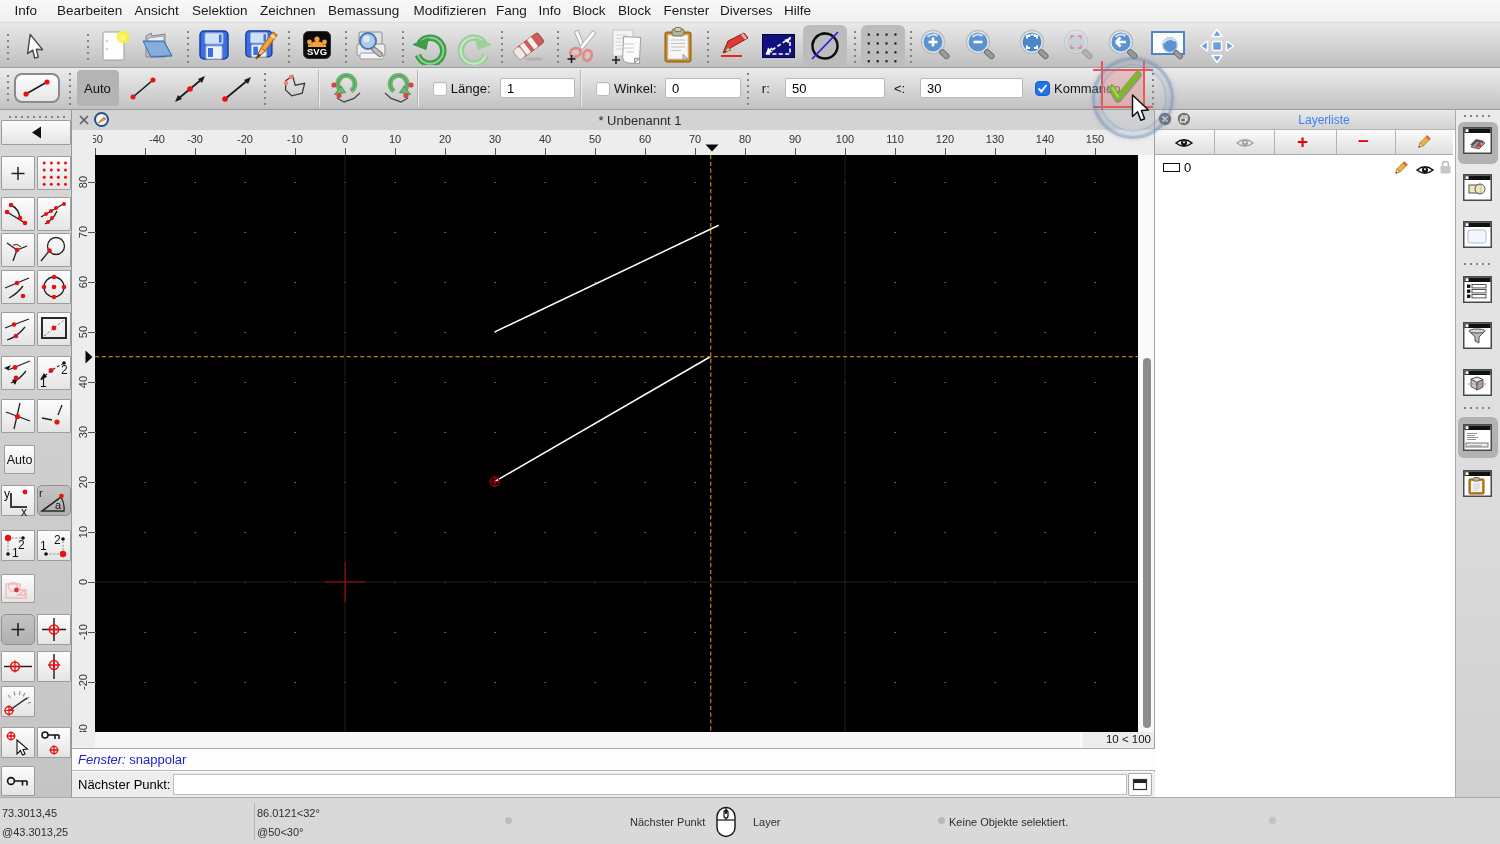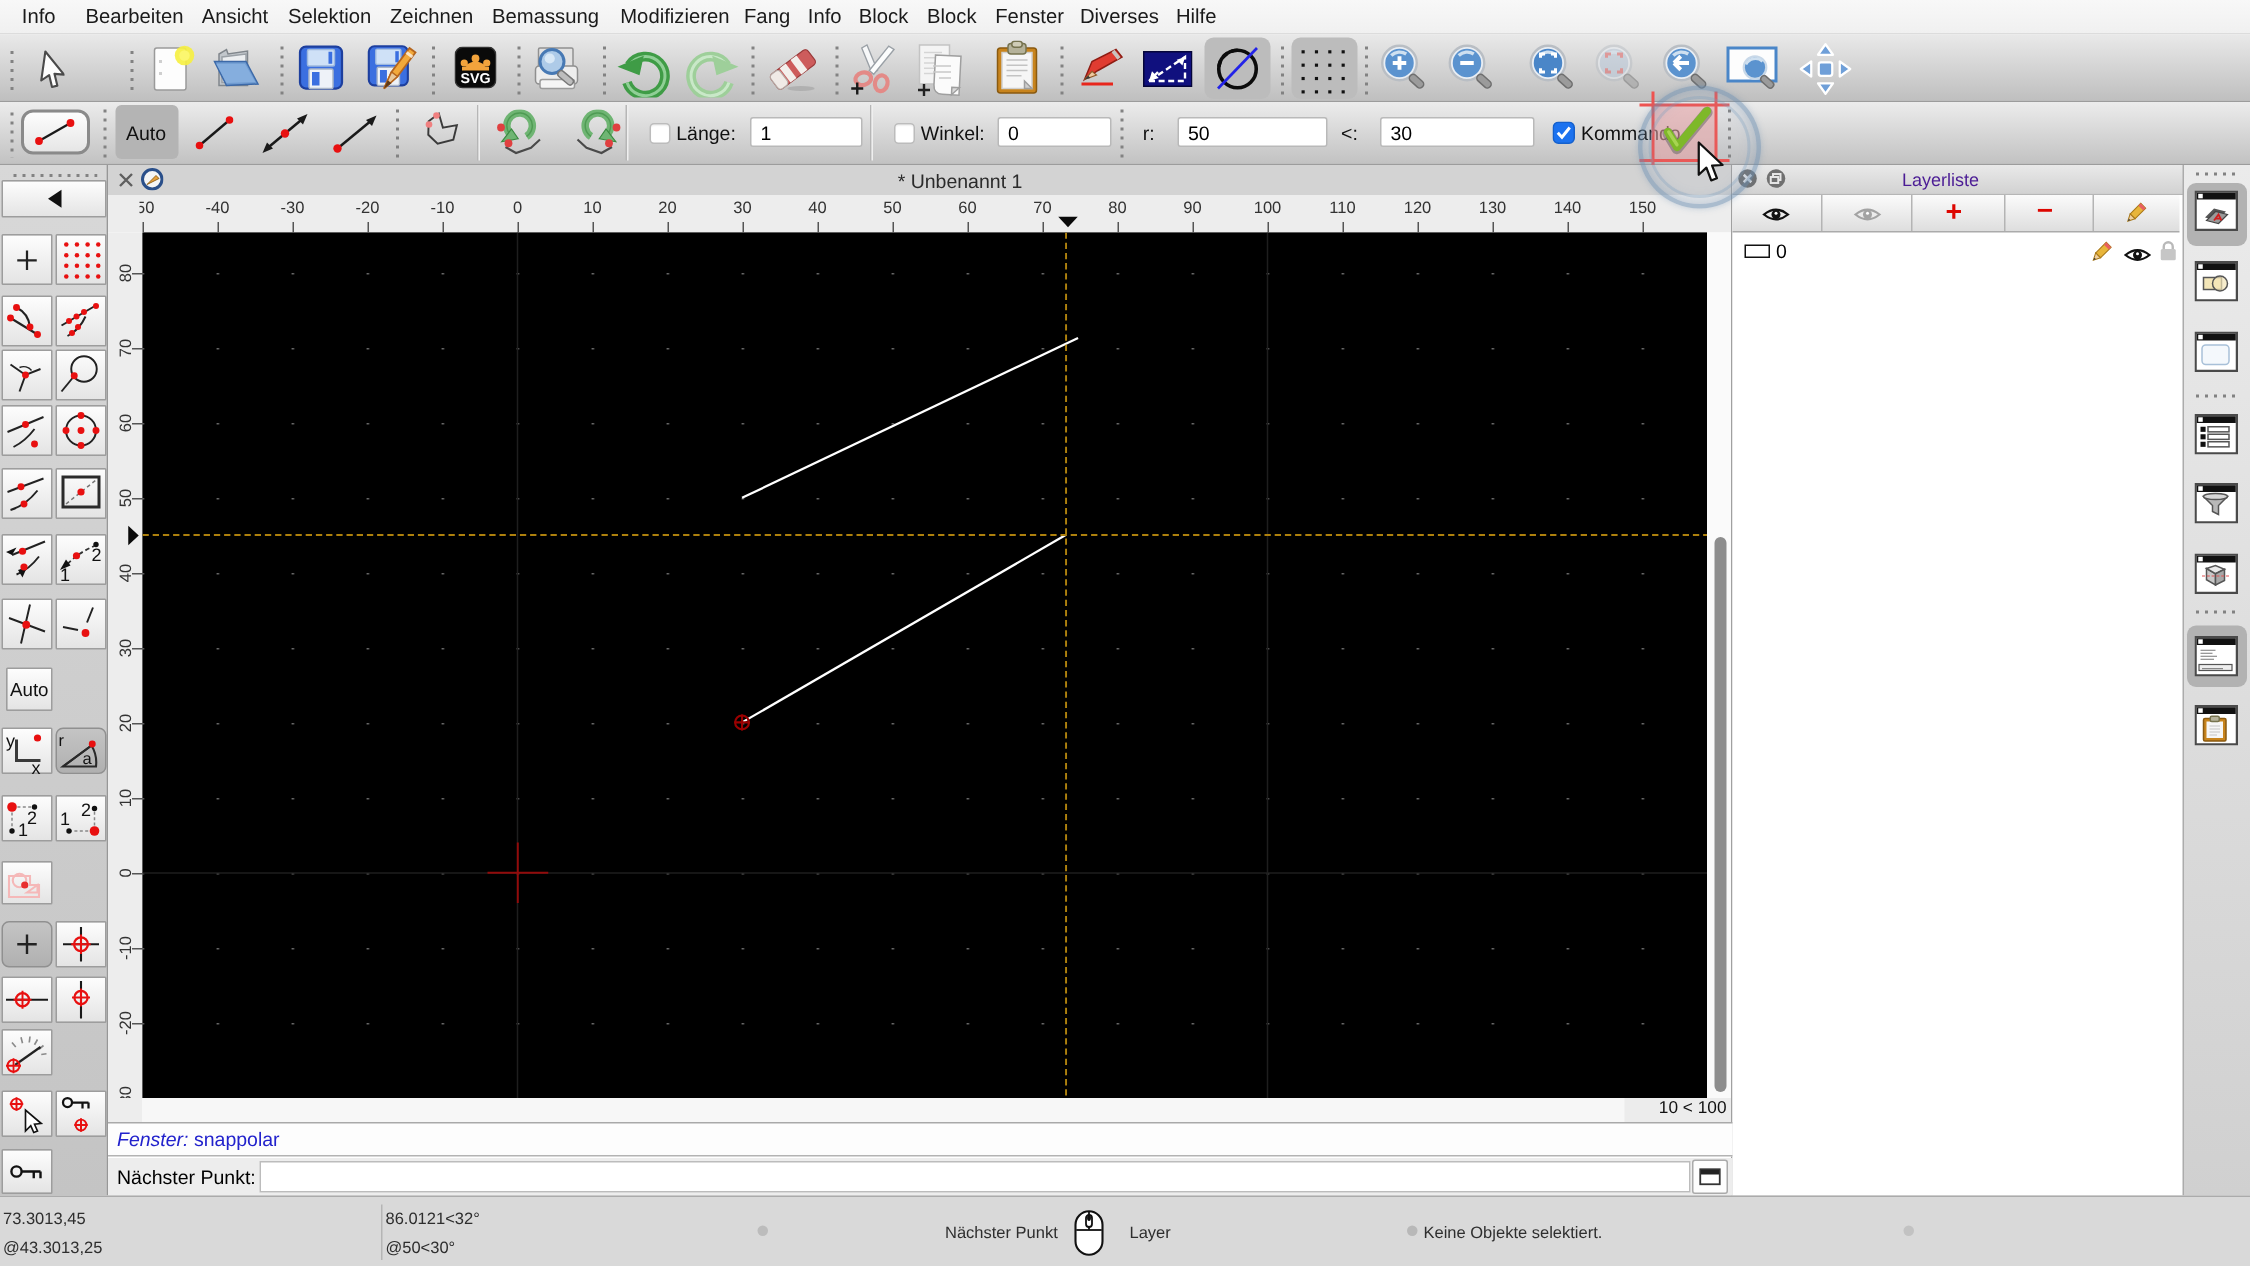--- a/index.html
+++ b/index.html
@@ -121,21 +121,21 @@
   </svg>
 <svg class="a" style="left:94px;top:112px" width="15" height="15" viewBox="0 0 15 15">
 <circle cx="7.5" cy="7.5" r="6.5" fill="#f5f5f5" stroke="#2a4f8a" stroke-width="2"></circle>
 <path d="M4 11 L10 5 L12 7 Z" fill="#e8a13c" stroke="#8a5a10" stroke-width="0.6"></path>
   </svg>
 <div class="a" style="left:560px;top:113px;width:160px;text-align:center;font-size:13px;color:#2b2b2b">* Unbenannt 1</div>
 <div class="a" style="left:93px;top:130px;width:1045px;height:25px;overflow:hidden">
 <div class="tick" style="left:2px;top:17.5px"></div>
 <div class="ruln" style="left:-18px;top:3px;width:40px;text-align:center">-50</div>
 <div class="tick" style="left:52px;top:17.5px"></div>
-<div class="ruln" style="left:32px;top:3px;width:40px;text-align:center">-40</div>
+<div class="ruln" style="left:32px;top:3px;width:40px;text-align:right">-40</div>
 <div class="tick" style="left:102px;top:17.5px"></div>
 <div class="ruln" style="left:82px;top:3px;width:40px;text-align:center">-30</div>
 <div class="tick" style="left:152px;top:17.5px"></div>
 <div class="ruln" style="left:132px;top:3px;width:40px;text-align:center">-20</div>
 <div class="tick" style="left:202px;top:17.5px"></div>
 <div class="ruln" style="left:182px;top:3px;width:40px;text-align:center">-10</div>
 <div class="tick" style="left:252px;top:17.5px"></div>
 <div class="ruln" style="left:232px;top:3px;width:40px;text-align:center">0</div>
 <div class="tick" style="left:302px;top:17.5px"></div>
 <div class="ruln" style="left:282px;top:3px;width:40px;text-align:center">10</div>
@@ -254,21 +254,21 @@
 <div id="lptitle" class="a"></div>
 <svg class="a" style="left:3px;top:2px" width="36" height="14" viewBox="0 0 36 14">
 <circle cx="7" cy="7" r="6.2" fill="#707070"></circle>
       <path d="M4.5 4.5 L9.5 9.5 M9.5 4.5 L4.5 9.5" stroke="#e8e8e8" stroke-width="1.7"></path>
 <circle cx="26" cy="7" r="6.2" fill="#707070"></circle>
       <g fill="none" stroke="#e8e8e8" stroke-width="1.3">
         <rect x="24" y="4" width="5" height="4"></rect>
         <rect x="22.5" y="6" width="5" height="4" fill="#707070"></rect>
       </g>
     </svg>
-<div class="a" style="left:113px;top:3px;width:112px;font-size:12px;color:#4c1d95">Layerliste</div>
+<div class="a" style="left:113px;top:3px;width:112px;text-align:center;font-size:12px;color:#3b82f6">Layerliste</div>
 <div id="lptools" class="a">
 <div class="lpsep" style="left:58.5px"></div>
 <div class="lpsep" style="left:119.4px"></div>
 <div class="lpsep" style="left:180.5px"></div>
 <div class="lpsep" style="left:239.5px"></div>
 </div>
 <svg class="a" style="left:19px;top:26px" width="20" height="14" viewBox="0 0 20 14">
       <g transform="scale(1.0)">
         <path d="M2 7 Q10 0.5 18 7 Q10 13.5 2 7 Z" fill="none" stroke="#111" stroke-width="1.5"></path>
 <circle cx="10" cy="7" r="3" fill="#111"></circle>

